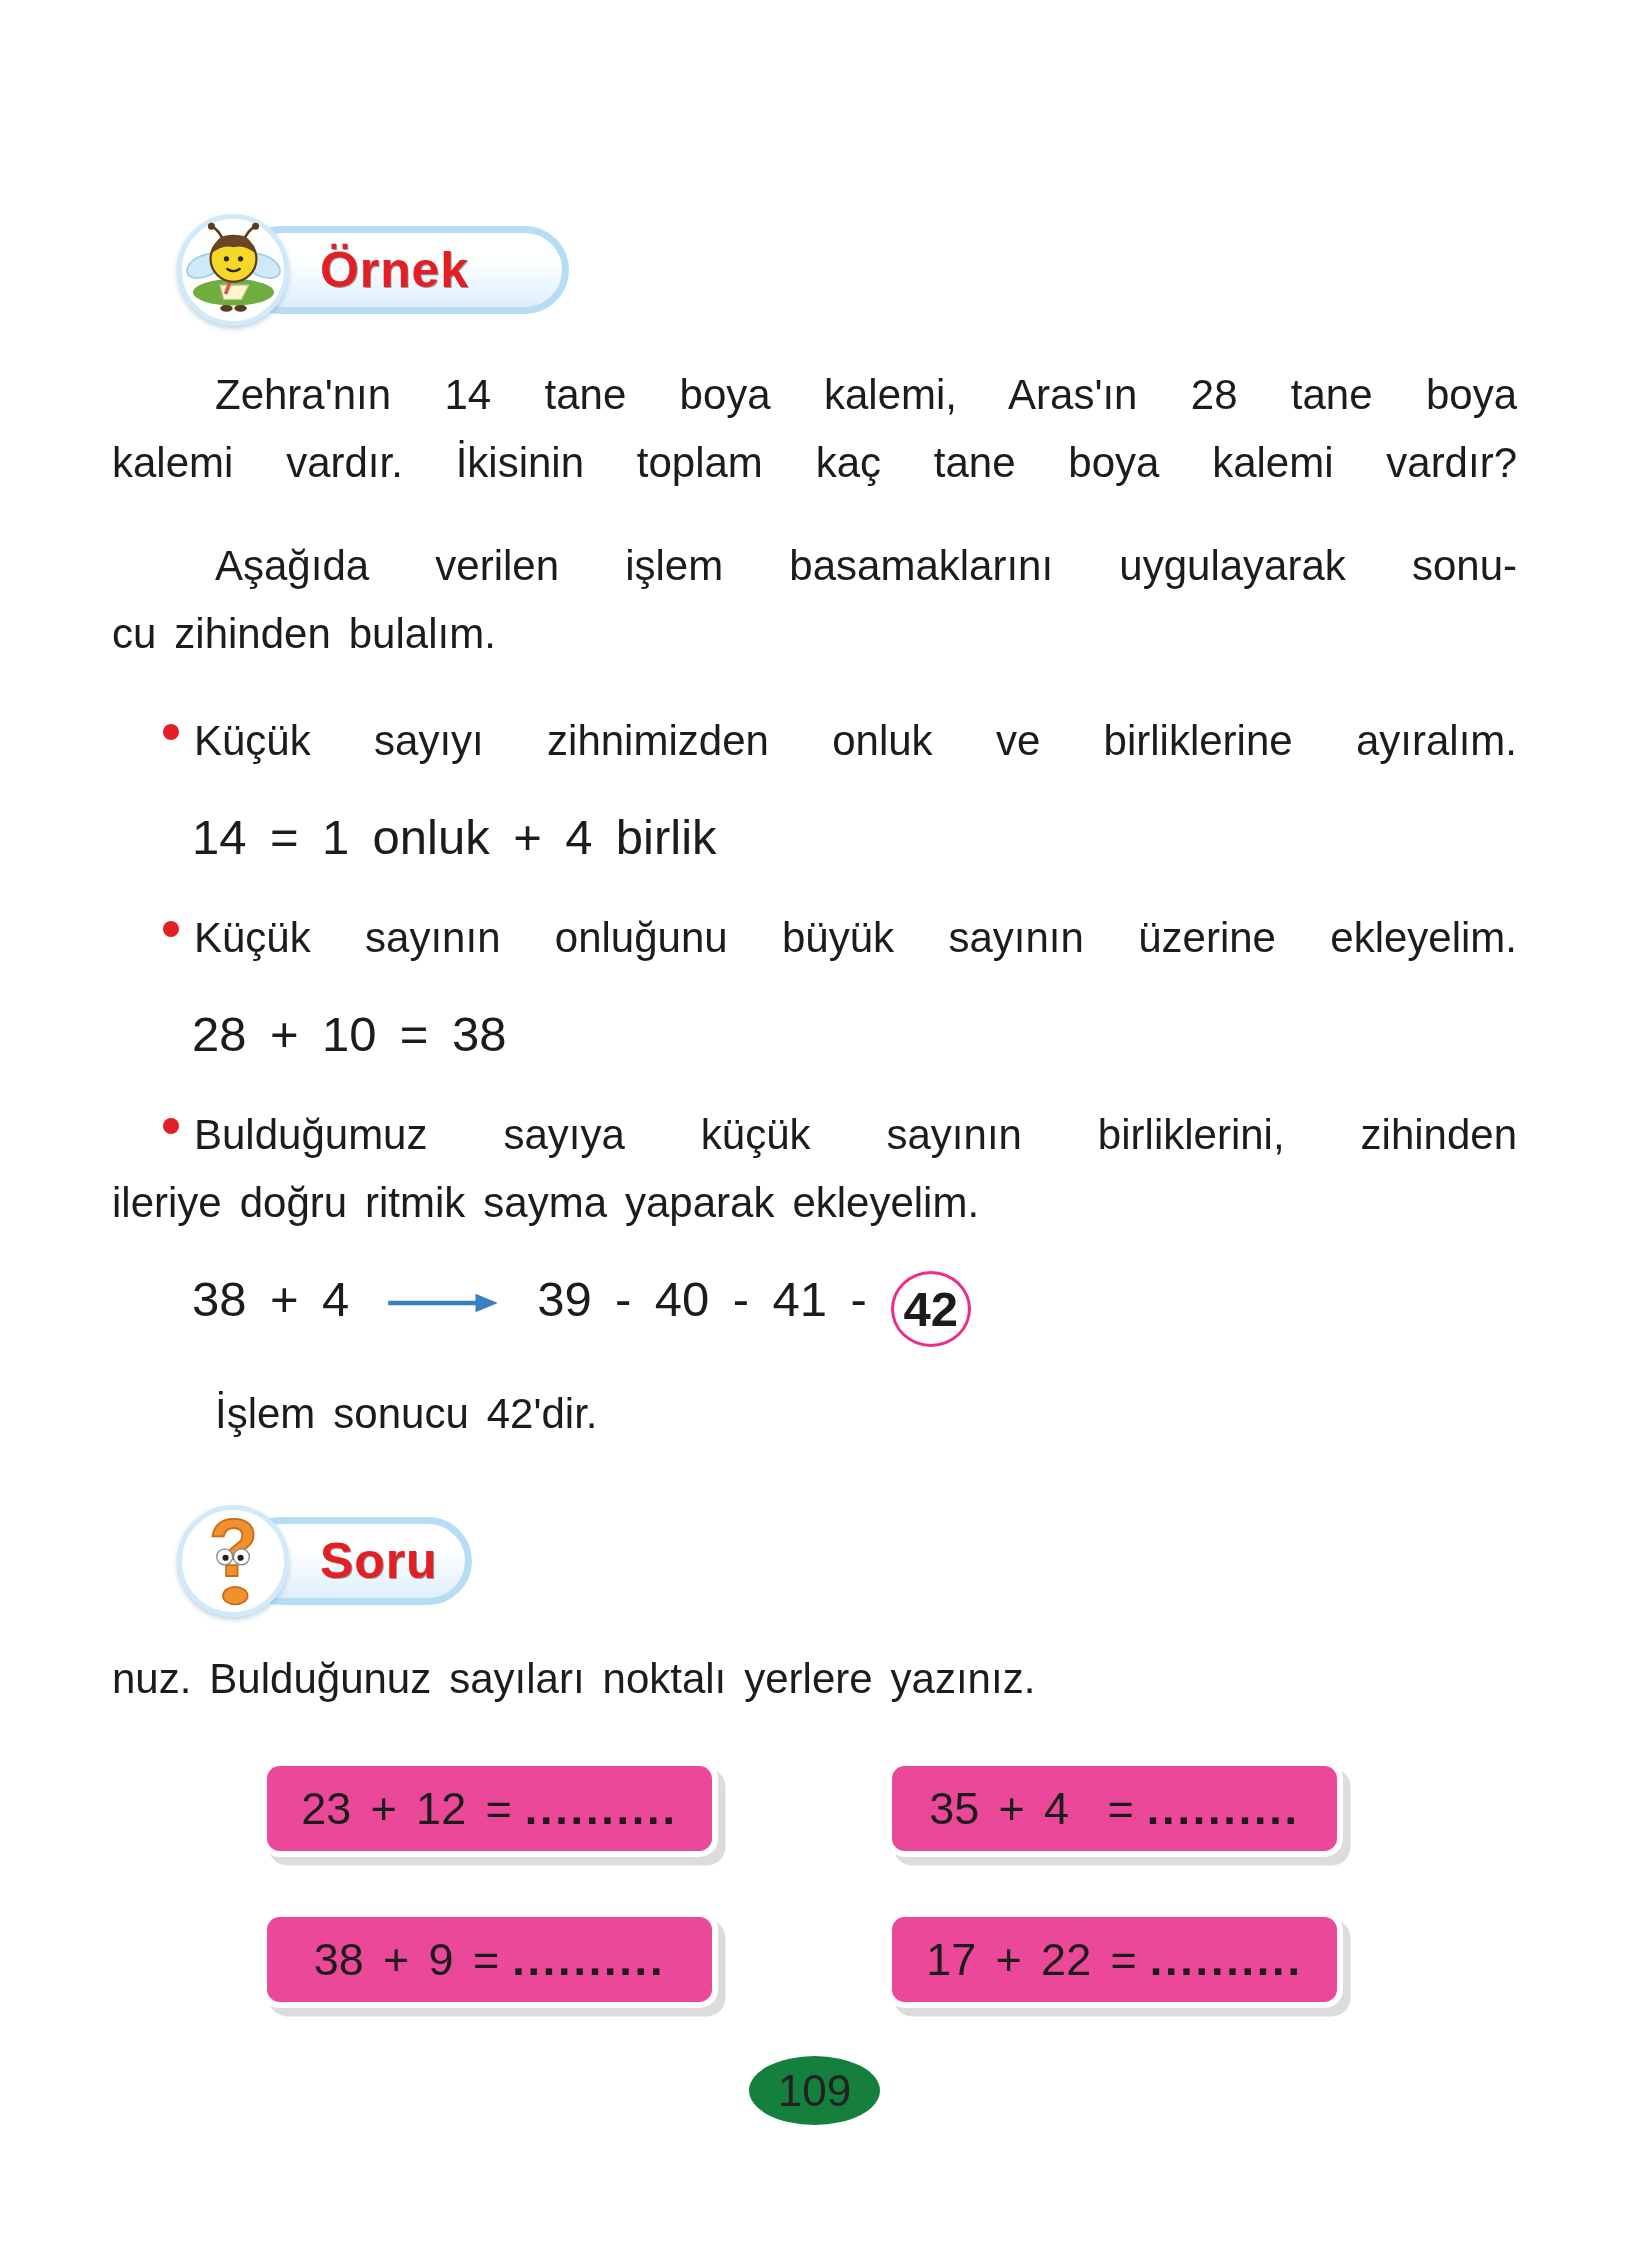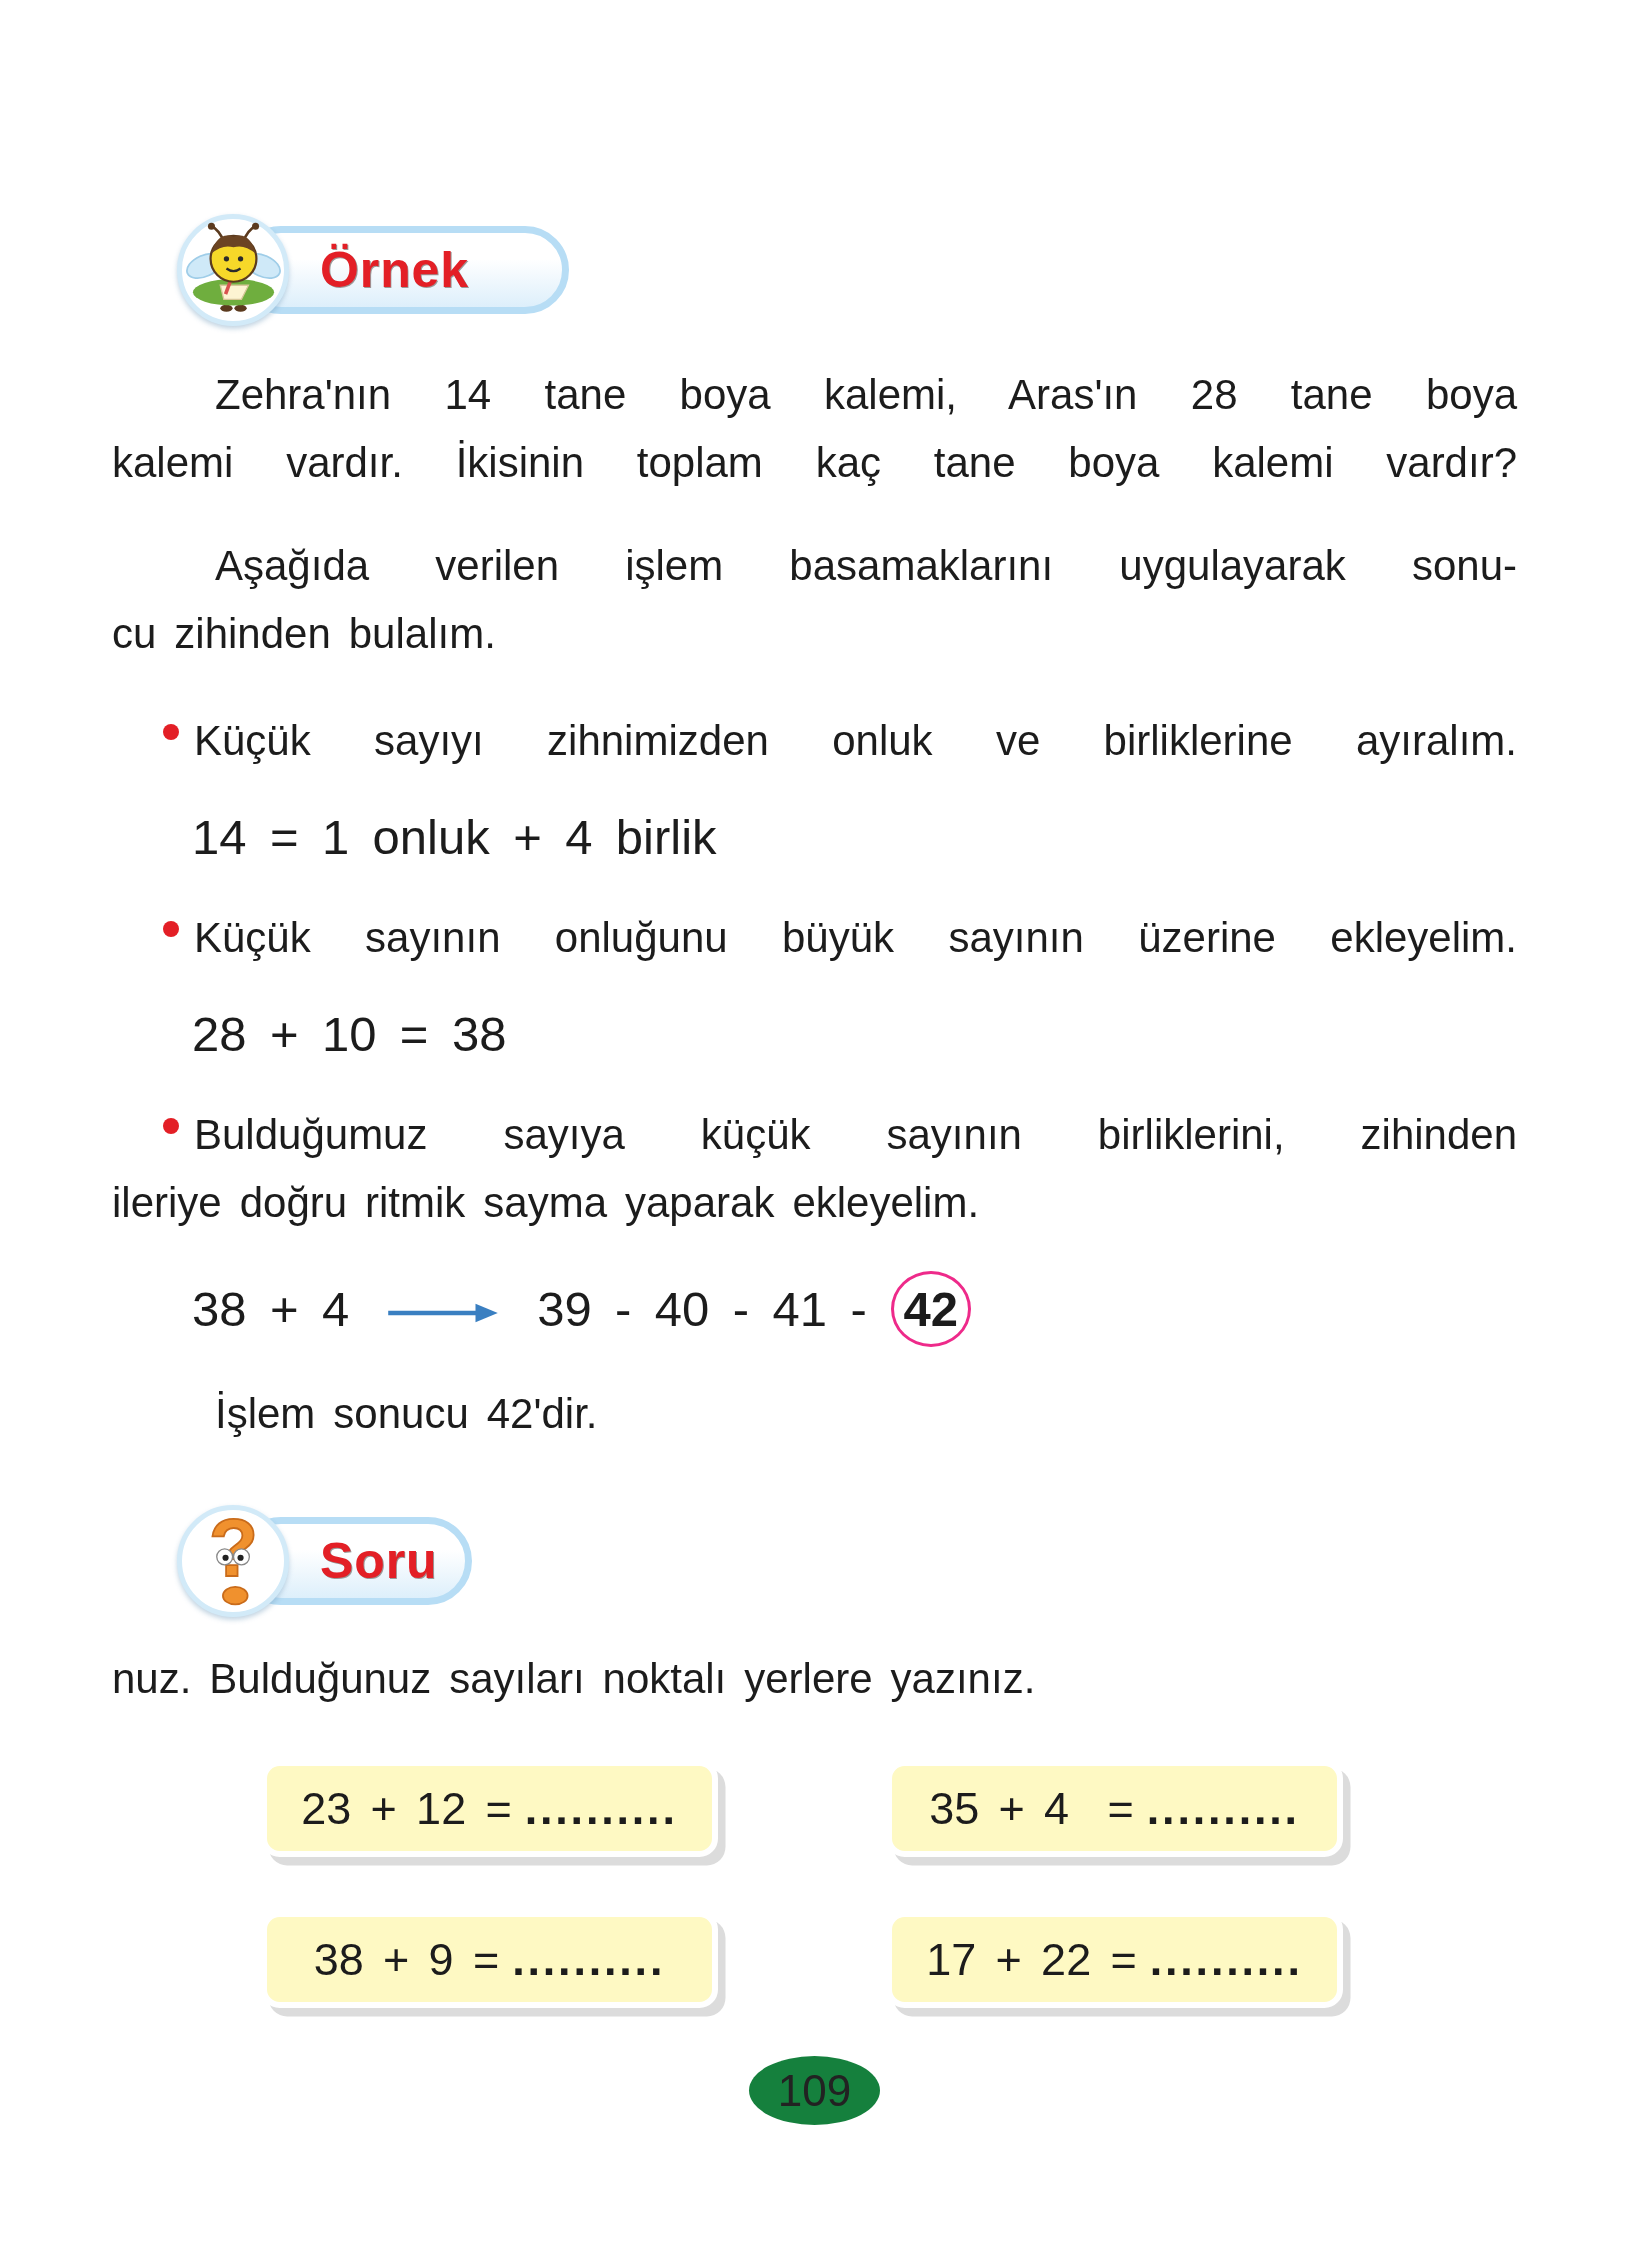--- a/index.html
+++ b/index.html
@@ -47,38 +47,38 @@
   .bullet-row { margin-top: 39px; font-size: 42px; line-height: 68px; }
   .bullet-first { display: flex; align-items: baseline; margin-left: 51px; }
   .bullet-dot {
     width: 16px; height: 16px; border-radius: 50%;
     background: #e31f26; flex: 0 0 auto;
     margin-right: 15px; position: relative; top: -9.3px; align-self: center;
   }
   .bullet-text { flex: 1; }
 
   .equation { margin-top: 34px; margin-left: 80px; font-size: 49px; word-spacing: .2em; }
-  .eq-row { display: flex; align-items: center; gap: 24px; }
+  .eq-row { display: flex; gap: 24px; }
   .arrow-svg { flex: 0 0 auto; margin: 0 13px; }
   .circled {
     display: inline-flex; align-items: center; justify-content: center;
     min-width: 80px; height: 76px; padding: 0 9.3px;
     border: 3.7px solid #ee2a8a; border-radius: 50%; font-weight: bold;
   }
   .result { margin-top: 43px; margin-left: 103px; font-size: 42px; word-spacing: .15em; }
 
   
   .problems {
     margin-top: 47px; margin-left: 149px;
     display: grid; grid-template-columns: 457px 457px;
     column-gap: 168px; row-gap: 54px;
   }
   .problem-box {
     height: 97px;
-    background: #fef9c3;
+    background: #ec4899;
     border: 6.5px solid #ffffff;
     border-radius: 18.6px;
     box-shadow: 7.5px 8.4px 0 #dcdcdc;
     display: flex; align-items: center; justify-content: center;
     font-size: 45px; word-spacing: .15em;
   }
   .problem-label { white-space: pre; }
   .answer-dots { margin-left: 13px; letter-spacing: 2.8px; font-weight: bold; }
 
   

